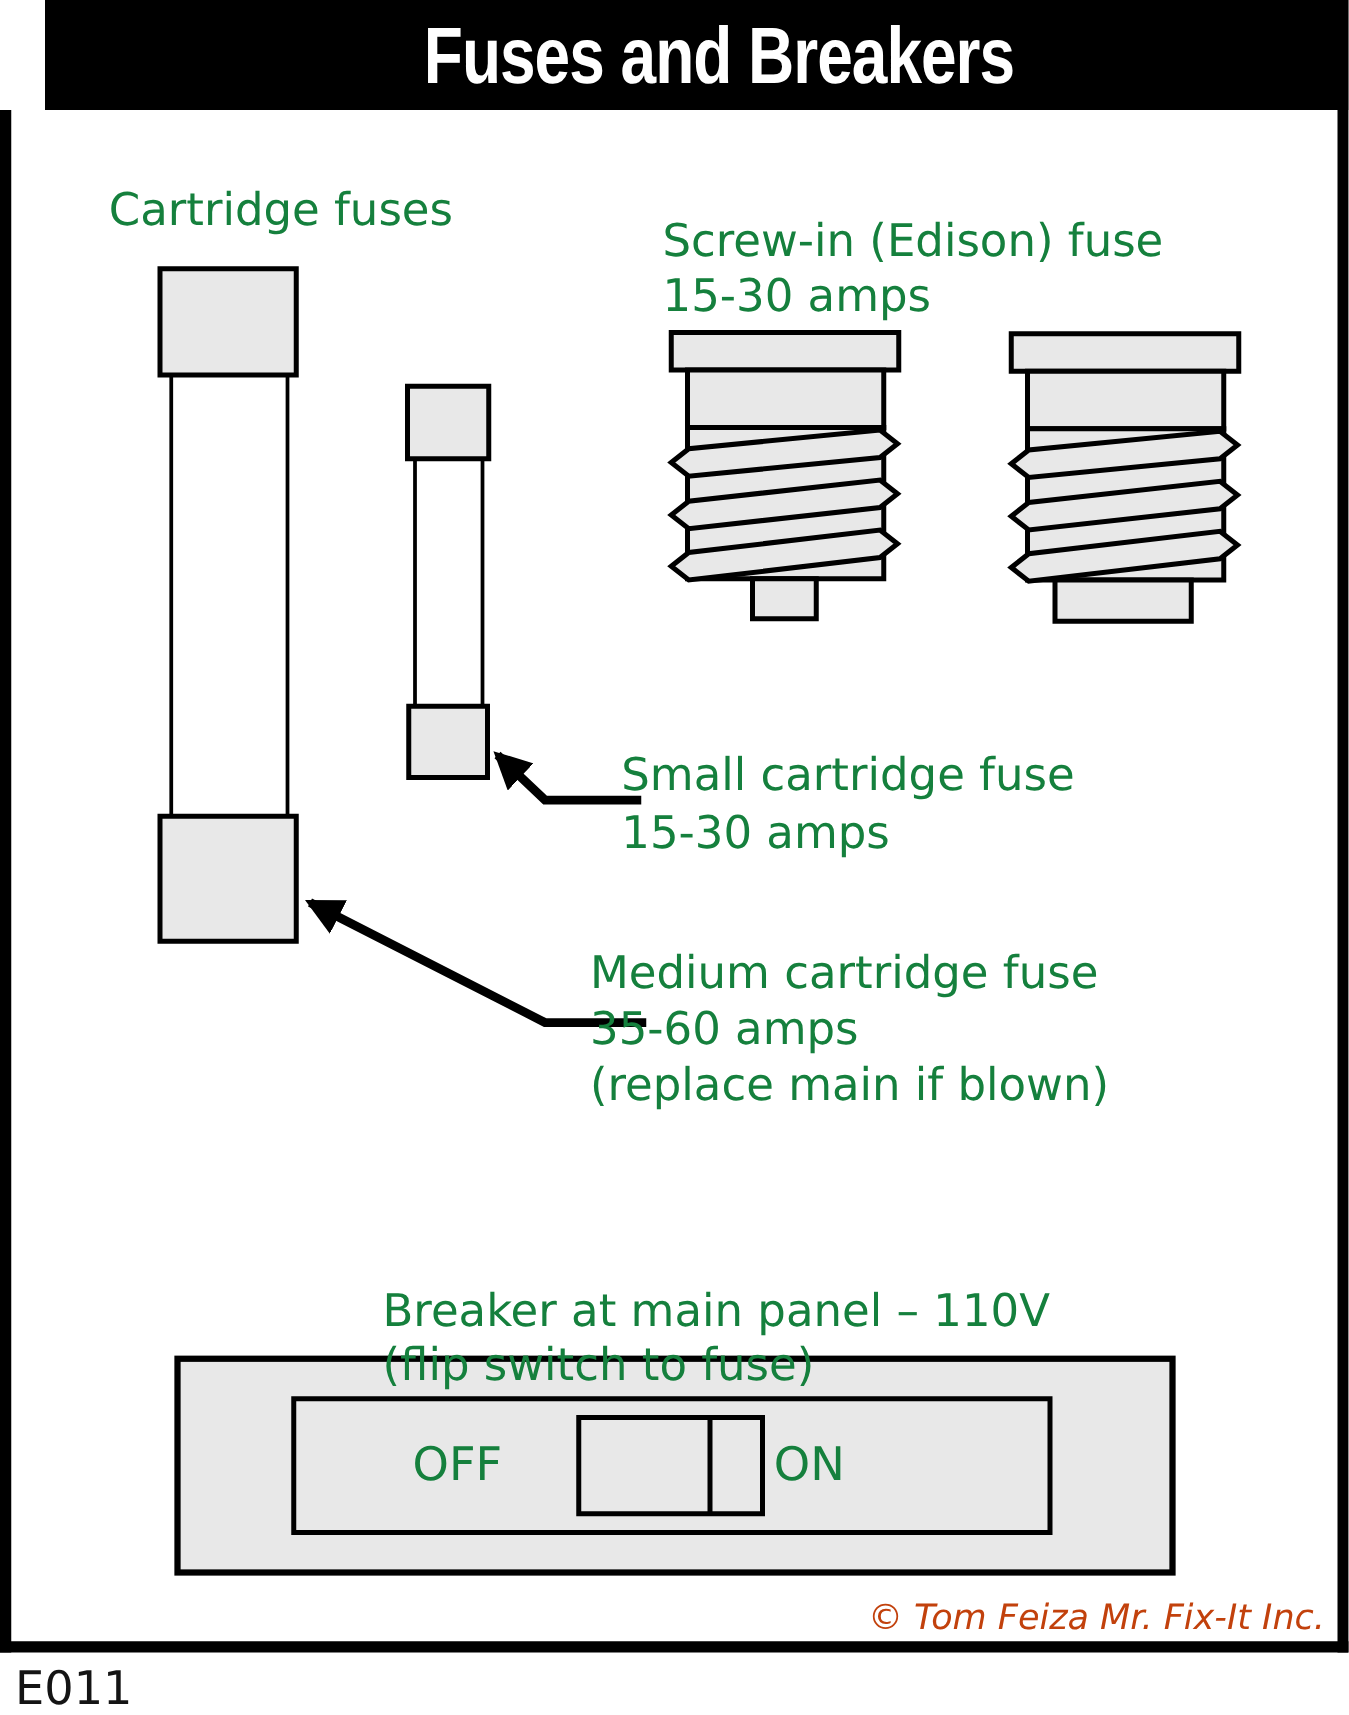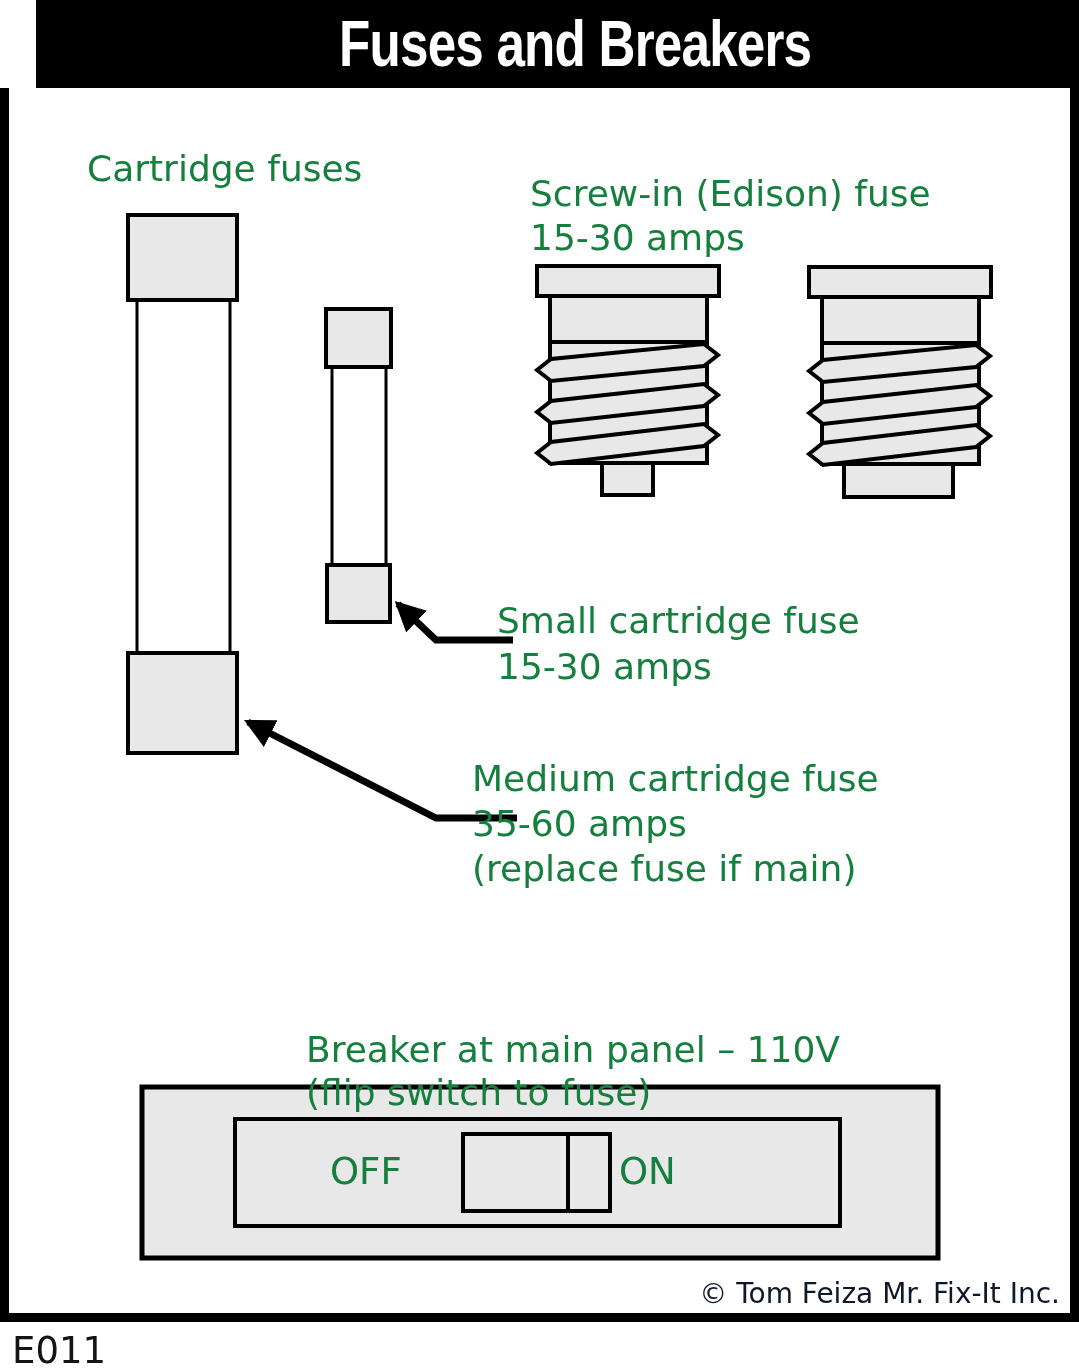--- a/index.html
+++ b/index.html
@@ -31,21 +31,21 @@
   }
   .lbl-cartridge{left:87px;top:146px;width:320px;}
   .lbl-screwin{left:530px;top:172px;width:480px;line-height:44px;}
   .lbl-small{left:497px;top:598px;width:400px;}
   .lbl-medium{left:472px;top:756px;width:400px;line-height:45px;}
   .lbl-breaker{left:295px;top:1028px;width:500px;line-height:43px;margin-left:11px;}
   .lbl-off{left:330px;top:1152px;width:120px;font-size:37px;line-height:40px;}
   .lbl-on{left:619px;top:1152px;width:100px;font-size:37px;line-height:40px;}
   .copyright{
     position:absolute;right:19px;top:1278px;font-size:28px;line-height:32px;
-    color:#0f172a;text-align:right;white-space:nowrap;
+    color:#c2410c;text-align:right;white-space:nowrap;font-style:italic;
   }
   .page-code{
     position:absolute;left:12px;top:1330px;font-size:37px;line-height:42px;
     color:#141414;white-space:nowrap;
   }
 </style>
 </head>
 <body>
 
 <div class="page">
@@ -117,21 +117,21 @@
   </div>
 
   <div class="lbl lbl-small">
     <div>Small cartridge fuse</div>
     <div>15-30 amps</div>
   </div>
 
   <div class="lbl lbl-medium">
     <div>Medium cartridge fuse</div>
     <div>35-60 amps</div>
-    <div>(replace fuse if main)</div>
+    <div>(replace main if blown)</div>
   </div>
 
   <div class="lbl lbl-breaker">
     <div>Breaker at main panel – 110V</div>
     <div>(flip switch to fuse)</div>
   </div>
 
   <div class="lbl lbl-off">OFF</div>
   <div class="lbl lbl-on">ON</div>
 

